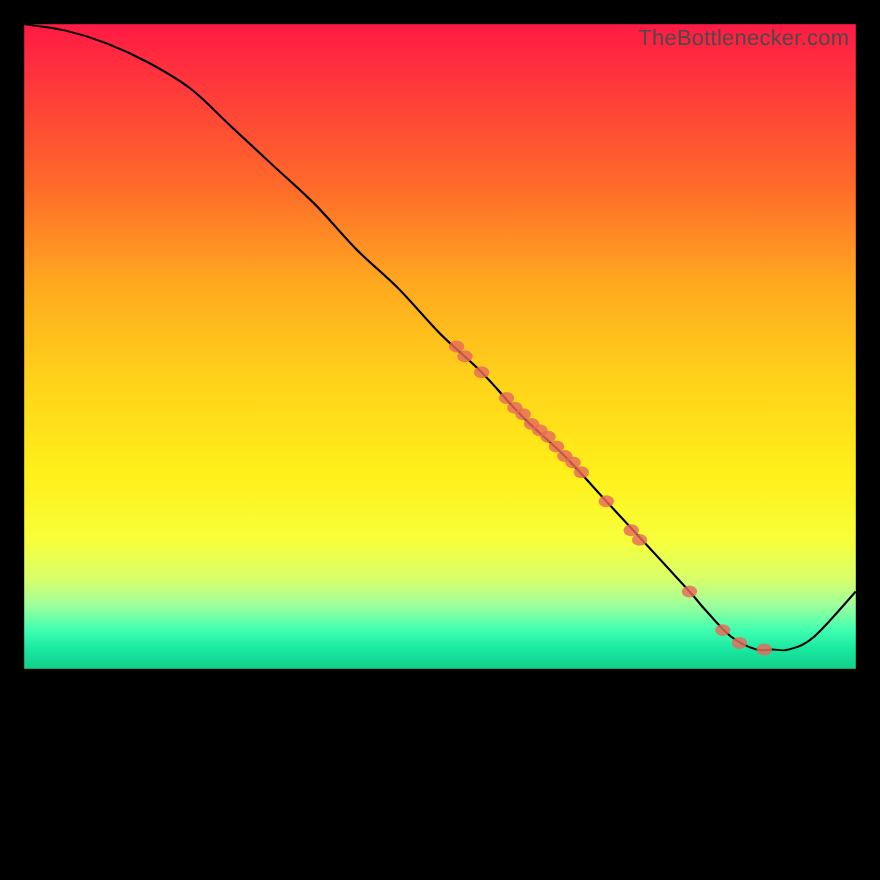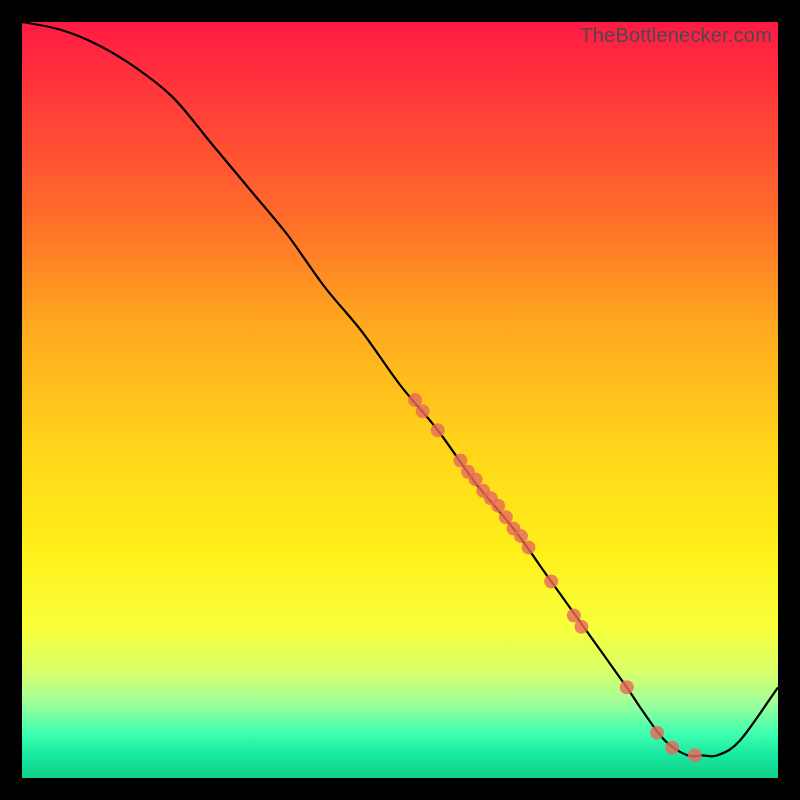--- a/index.html
+++ b/index.html
@@ -9,21 +9,21 @@
     background: #000;
     position: relative;
     overflow: hidden;
     font-family: Arial, sans-serif;
   }
   .plot-area {
     position: absolute;
     left: 22px;
     top: 22px;
     width: 756px;
-    height: 756px;
+    height: 586px;
     background: linear-gradient(to bottom,
       #ff1a44 0%,
       #ff3a3a 10%,
       #ff6a2a 25%,
       #ffa81f 40%,
       #ffd21a 55%,
       #fff01a 70%,
       #f8ff3a 80%,
       #d8ff6a 86%,
       #a0ff9a 90%,

